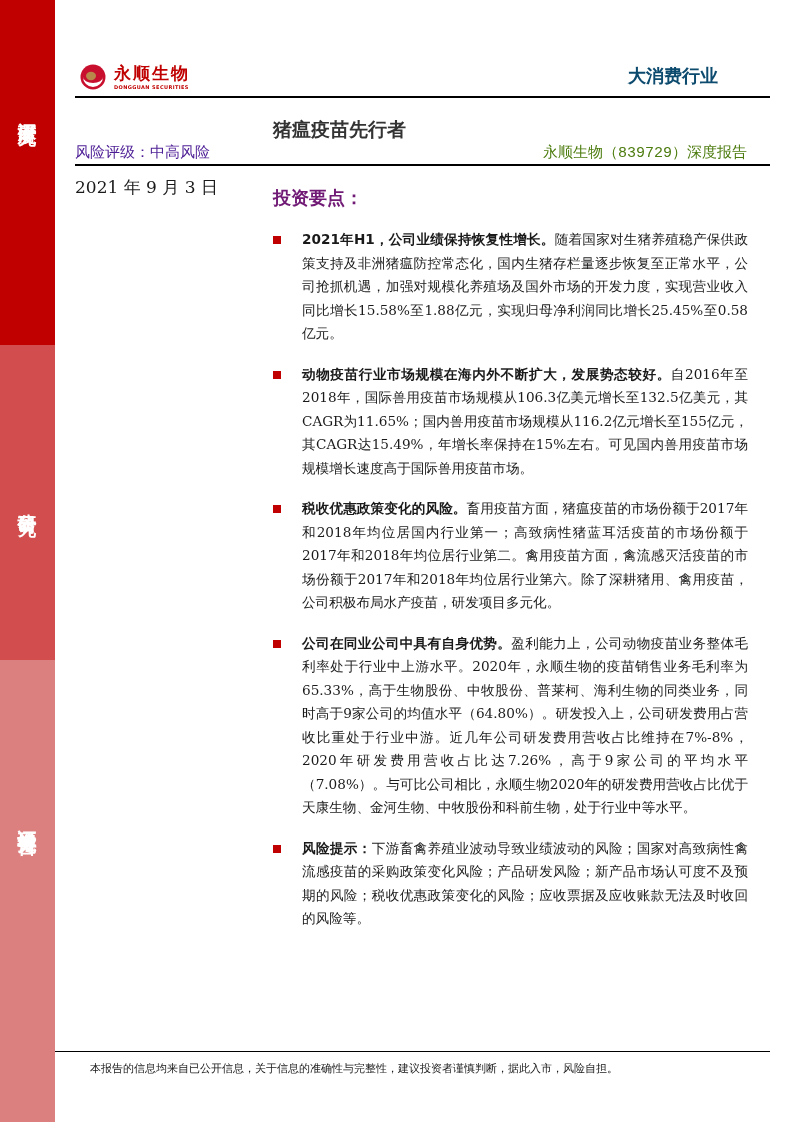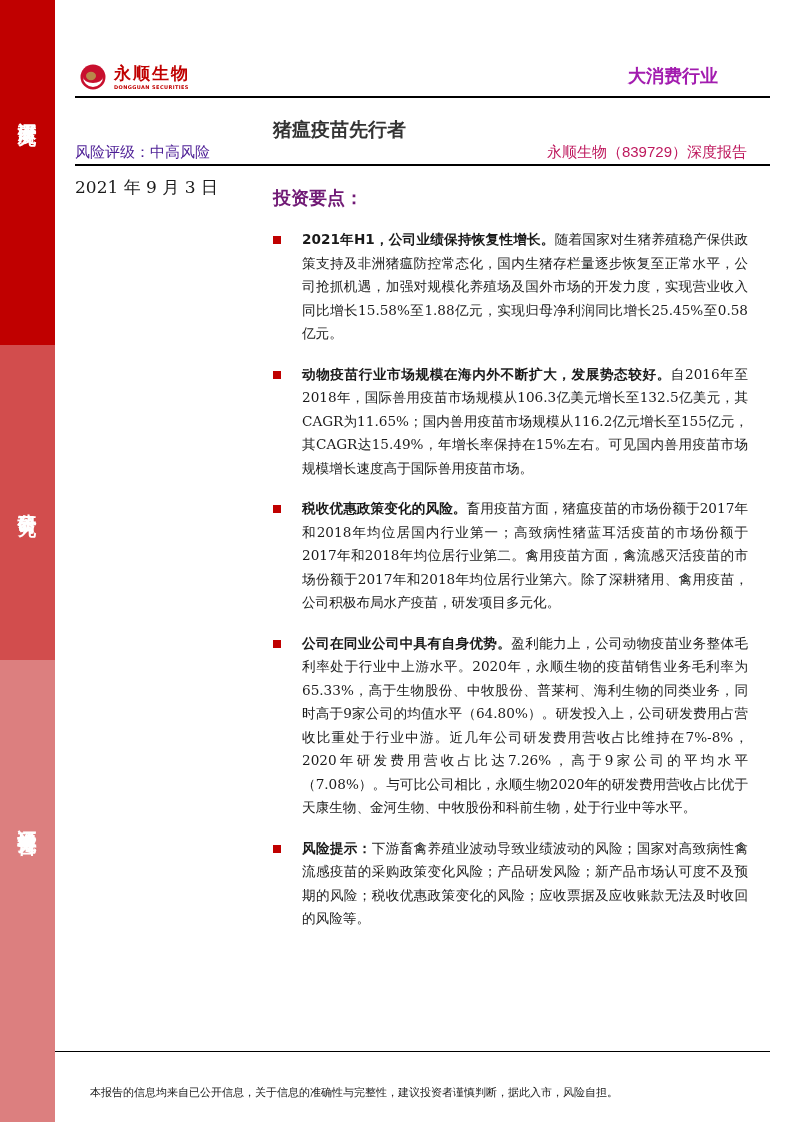--- a/index.html
+++ b/index.html
@@ -27,55 +27,55 @@
   .logo-cn {
     position: absolute; left: 34px; top: 2px; color: #C00000;
     font-family: "DejaVu Serif", serif; font-weight: bold; font-size: 17px; letter-spacing: 2px;
   }
   .logo-en {
     position: absolute; left: 34px; top: 24px; color: #C00000;
     font-family: "DejaVu Sans", sans-serif; font-weight: bold; font-size: 5px; letter-spacing: 0.4px;
   }
   .industry {
     position: absolute; right: 75px; top: 64px;
-    font-family: "DejaVu Sans", sans-serif; font-weight: bold; font-size: 18px; color: #a21caf;
+    font-family: "DejaVu Sans", sans-serif; font-weight: bold; font-size: 18px; color: #0c4a6e;
   }
   .rule { position: absolute; left: 75px; width: 695px; background: #000; }
   .rule-top { top: 96px; height: 2px; }
   .rule-mid { top: 164px; height: 2px; }
   .rule-foot { left: 55px; top: 1051px; width: 715px; height: 1px; }
 
   .title {
     position: absolute; left: 273px; top: 117px;
     font-family: "DejaVu Sans", sans-serif; font-weight: bold; font-size: 19px; color: #333;
   }
   .risk-rating {
     position: absolute; left: 75px; top: 143px;
     font-family: "DejaVu Sans", sans-serif; font-size: 15px; color: #4c1d95;
   }
   .report-type {
     position: absolute; right: 46px; top: 143px;
-    font-family: Liberation Sans, sans-serif; font-size: 15px; color: #be185d;
+    font-family: Liberation Mono, monospace; font-size: 15px; color: #4d7c0f;
   }
   .date {
     position: absolute; left: 75px; top: 176px;
     font-family: "DejaVu Serif", serif; font-size: 17px; color: #1a1a1a;
   }
   .section-title {
     position: absolute; left: 273px; top: 186px;
     font-family: "DejaVu Sans", sans-serif; font-weight: bold; font-size: 18px; color: #701a75;
   }
   .points { position: absolute; left: 270px; top: 228px; width: 478px; }
   .point { position: relative; padding-left: 32px; margin-bottom: 17px; font-size: 13.6px; line-height: 23.5px; text-align: justify; }
   .point .bullet { position: absolute; left: 3px; top: 8px; width: 8px; height: 8px; background: #C00000; }
   .point .lead { font-family: "DejaVu Sans", sans-serif; font-weight: bold; }
   .point .body { font-family: "DejaVu Serif", serif; }
   .disclaimer {
     position: absolute; left: 90px; top: 1061px;
-    font-family: "DejaVu Sans", sans-serif; font-size: 11px; color: #1a1a1a; margin-top: 24px;
+    font-family: "DejaVu Sans", sans-serif; font-size: 11px; color: #1a1a1a;
   }
 </style>
 </head>
 <body>
 
 <div class="sidebar">
   <div class="band band1">
     <span class="label">深度研究</span>
   </div>
   <div class="band band2">

